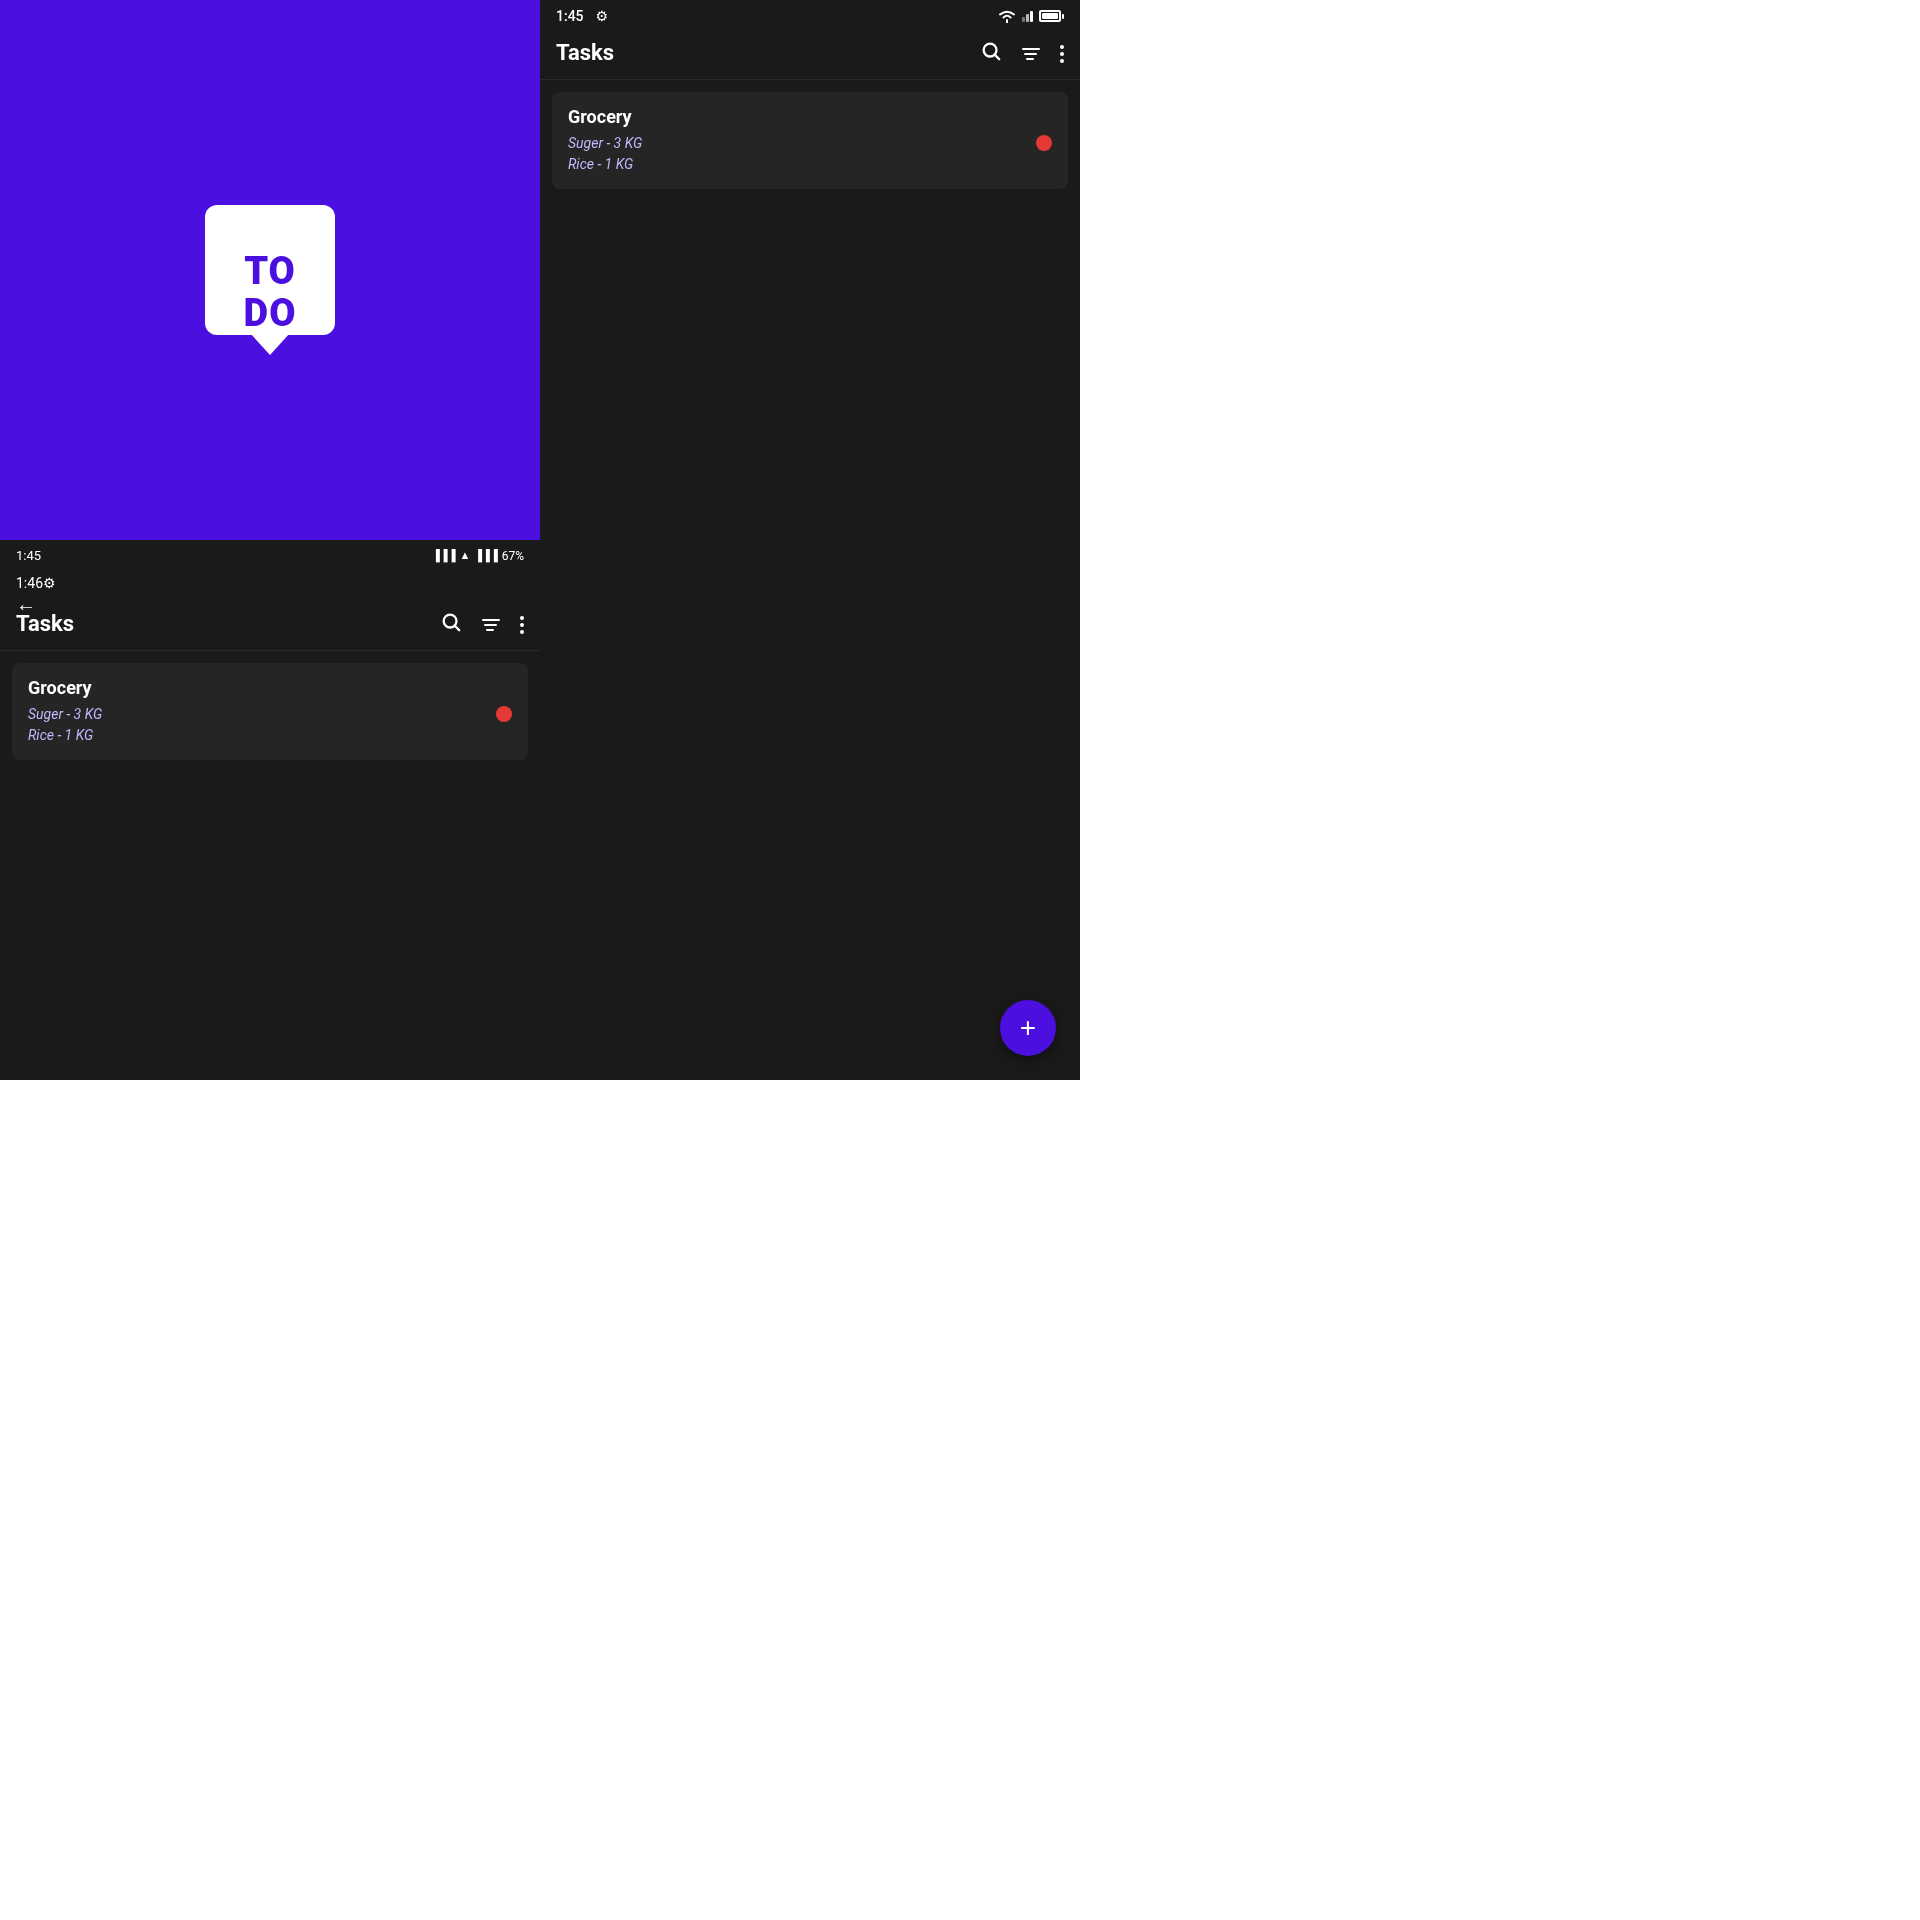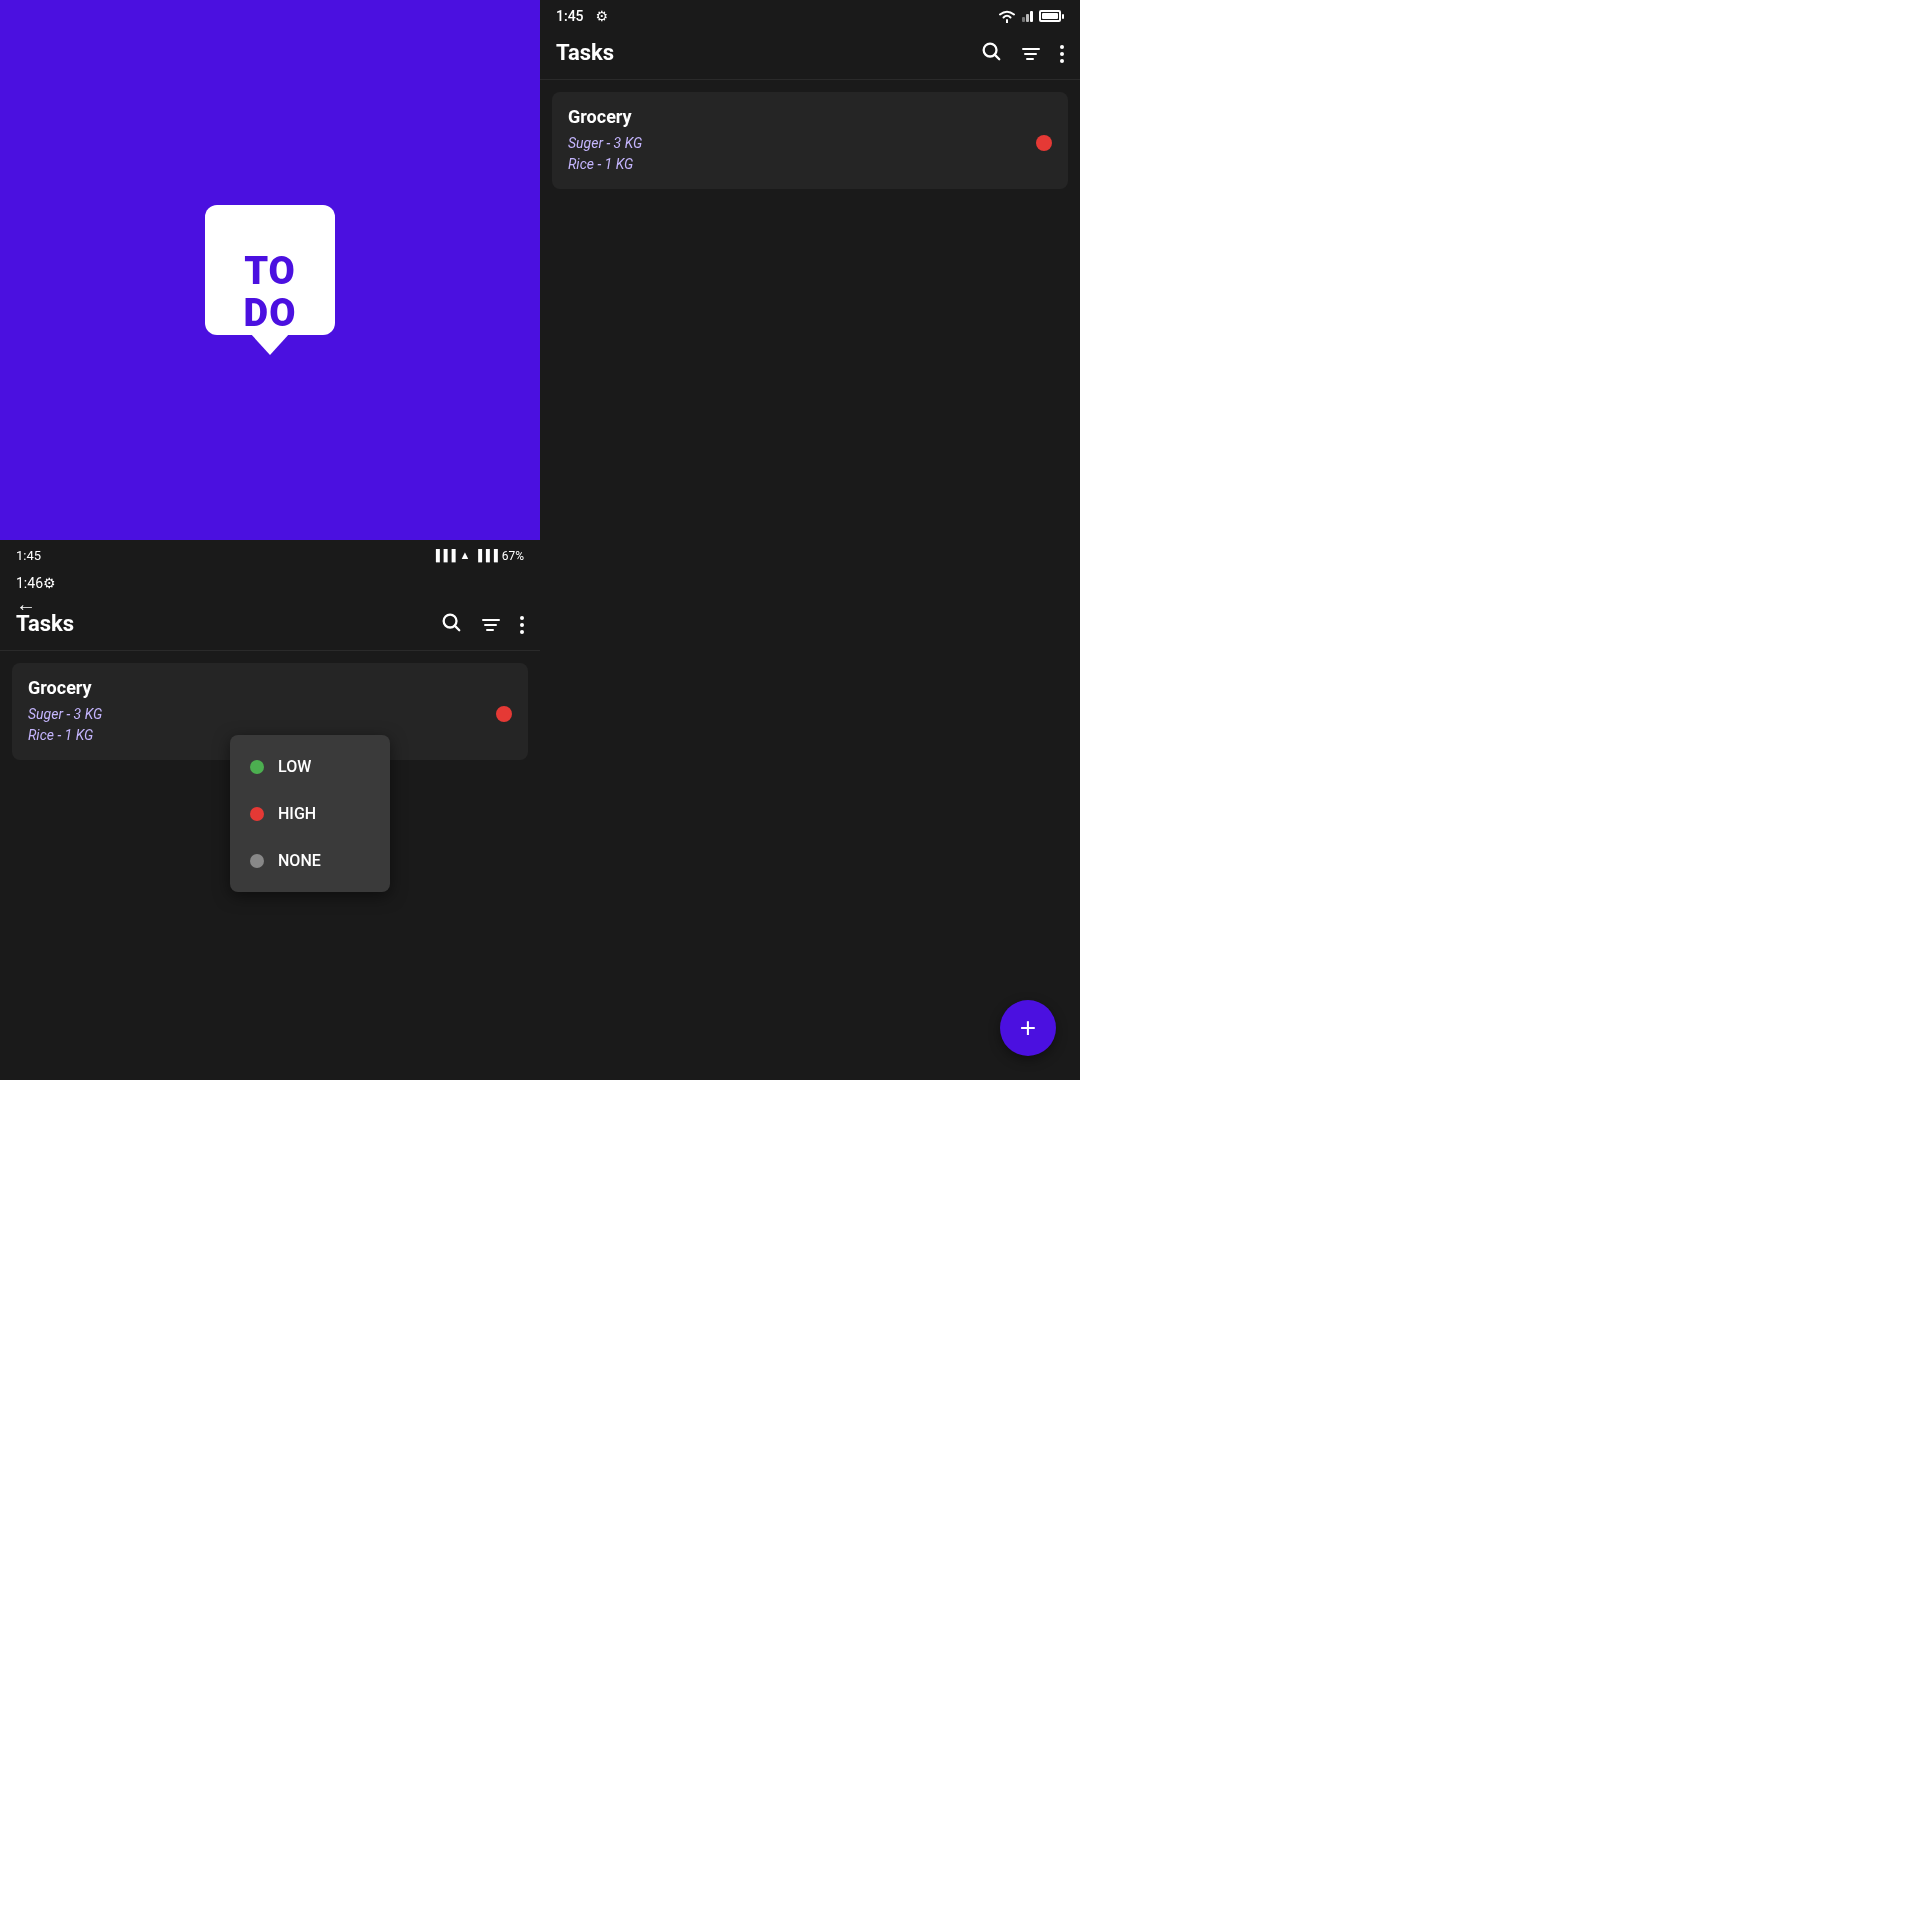--- a/index.html
+++ b/index.html
@@ -311,34 +311,20 @@
     <div class="task-info">
       <div class="task-title">Grocery</div>
       <div class="task-detail">
         <span>Suger - 3 KG</span><br>
         <span>Rice - 1 KG</span>
       </div>
     </div>
     <div class="priority-dot"></div>
   </div>
 
-  <div class="dropdown-menu">
-    <div class="dropdown-item">
-      <div class="dot-green"></div>
-      <span>LOW</span>
-    </div>
-    <div class="dropdown-item">
-      <div class="dot-red"></div>
-      <span>HIGH</span>
-    </div>
-    <div class="dropdown-item">
-      <div class="dot-gray"></div>
-      <span>NONE</span>
-    </div>
-  </div>
 </div>
 
 <div class="tasks-screen-right">
 
   <div class="right-status-bar">
     <div class="status-bar-left">
       <span style="color:white;font-size:14px;font-weight:500;">1:45</span>
       <span style="color:white;font-size:14px;">⚙</span>
     </div>
     <div class="right-status-icons">

